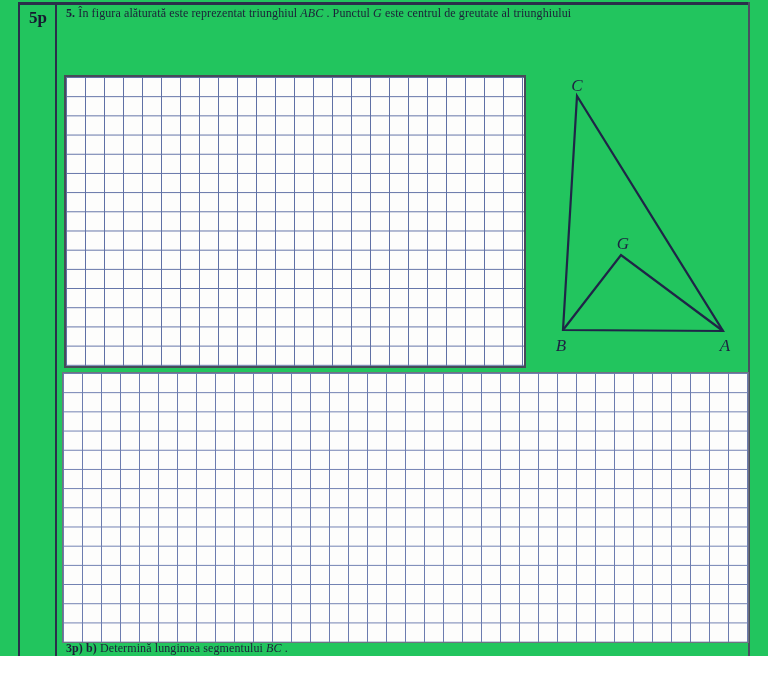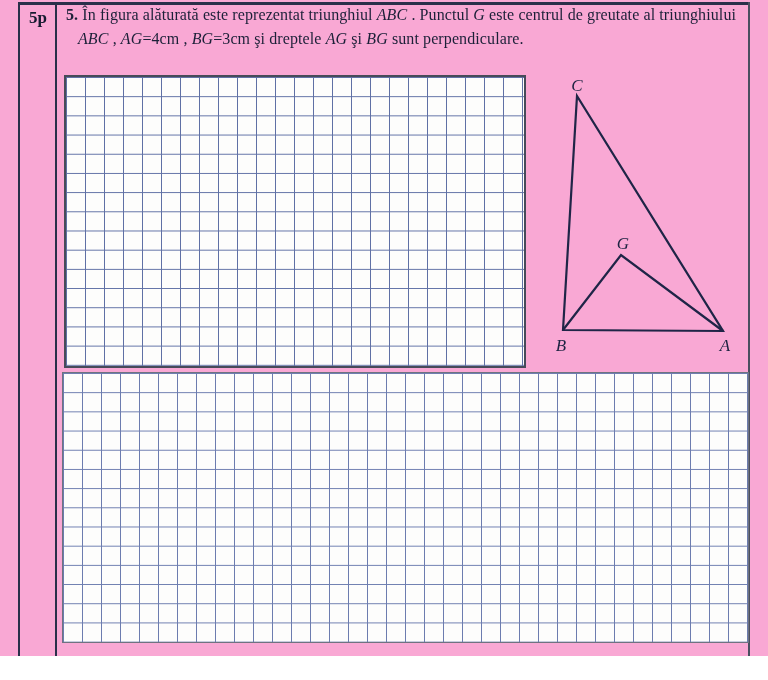--- a/index.html
+++ b/index.html
@@ -5,32 +5,32 @@
   html, body {
     margin: 0;
     padding: 0;
     background: #ffffff;
   }
   .sheet {
     position: relative;
     width: 768px;
     height: 656px;
     overflow: hidden;
-    background: #f9a8d4;
+    background: #22c55e;
     font-family: "Liberation Serif", "DejaVu Serif", serif;
     color: #1c2038;
   }
   .vline, .hline {
     position: absolute;
     background: #2a2f4a;
   }
   .text-line {
     position: absolute;
     white-space: nowrap;
-    font-size: 16px;
+    font-size: 12px;
     letter-spacing: 0.1px;
     color: #1c2038;
     text-align: right;
   }
   .text-line .b { font-weight: bold; }
   .text-line .i { font-style: italic; }
   .score-label {
     position: absolute;
     left: 21px;
     top: 8px;
@@ -86,31 +86,31 @@
 <div class="sheet">
 
   <div class="hline" style="left:18px; top:2px; width:732px; height:3px;"></div>
   <div class="vline" style="left:18px; top:2px; width:2px; height:678px;"></div>
   <div class="vline" style="left:55px; top:2px; width:2px; height:678px;"></div>
   <div class="vline" style="left:748px; top:2px; width:2px; height:678px; background:#4a4f60;"></div>
 
   <div class="score-label">5p</div>
 
   <div class="text-line" style="left:66px; top:6px;"><span class="b">5.</span><span> În figura alăturată este reprezentat triunghiul </span><span class="i">ABC</span><span> . Punctul </span><span class="i">G</span><span> este centrul de greutate al triunghiului</span></div>
-  <div class="text-line" style="left:78px; top:30px;"><span class="i">ABC</span><span> , </span><span class="i">AG</span><span>=4cm , </span><span class="i">BG</span><span>=3cm şi dreptele </span><span class="i">AG</span><span> şi </span><span class="i">BG</span><span> sunt perpendiculare.</span></div>
 
   <div class="grid grid-a"></div>
 
   <svg class="figure-svg" viewBox="0 0 768 680" xmlns="http://www.w3.org/2000/svg">
     <polygon points="563,330 577,96 723,331" fill="none" stroke="#1f2547" stroke-width="2.2" stroke-linejoin="miter"></polygon>
     <polyline points="563,330 621,255 723,331" fill="none" stroke="#1f2547" stroke-width="2.2" stroke-linejoin="miter"></polyline>
     <text x="577" y="91" text-anchor="middle">C</text>
     <text x="623" y="249" text-anchor="middle">G</text>
     <text x="561" y="351" text-anchor="middle">B</text>
     <text x="725" y="351" text-anchor="middle">A</text>
   </svg>
 
   <div class="grid grid-work"></div>
 
+  <div class="text-line" style="left:66px; top:641px;"><span class="b">3p) b)</span><span> Determină lungimea segmentului </span><span class="i">BC</span><span> .</span></div>
 
   <div class="grid grid-b"></div>
 
 </div>
 
 </body></html>

